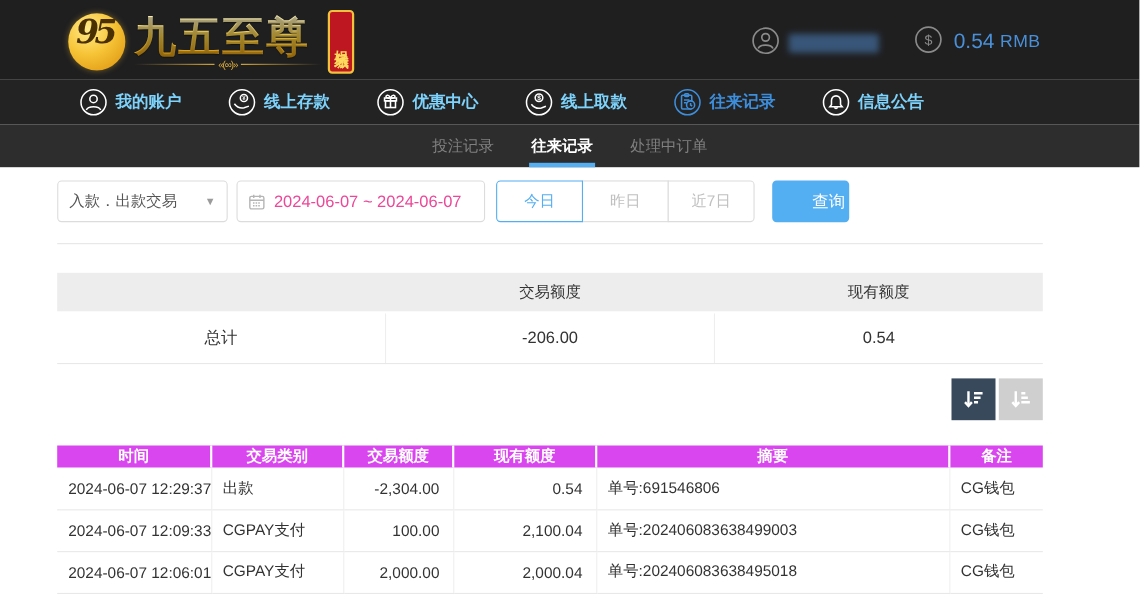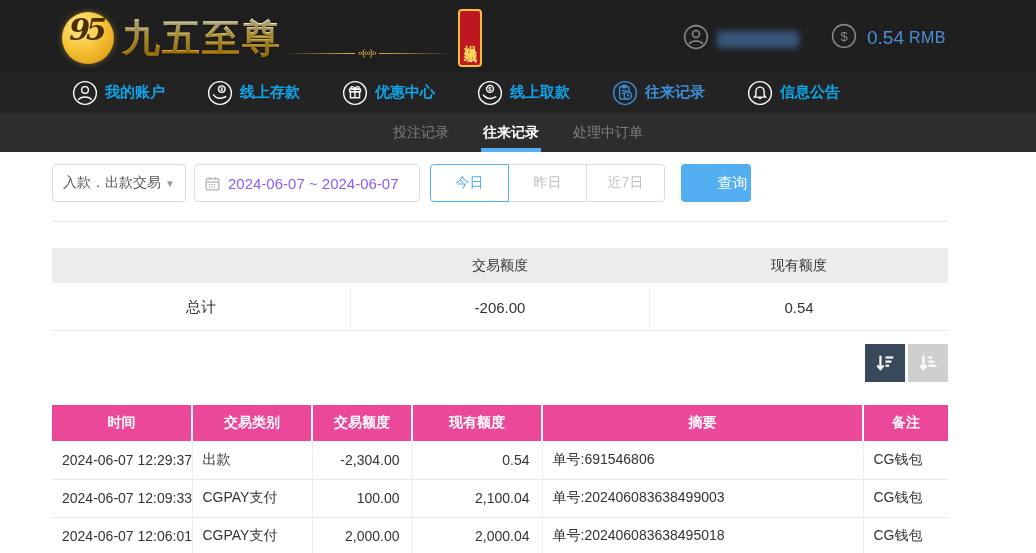--- a/index.html
+++ b/index.html
@@ -7,21 +7,21 @@
     font-family:"Liberation Sans","DejaVu Sans",sans-serif; }
 
   
   .topbar { position:relative; height:72px; background:#1f1f20; }
   .logo { position:absolute; left:62px; top:9px; display:flex; align-items:center; }
   .logo-circle { width:52px; height:52px; border-radius:50%;
     background:radial-gradient(circle at 35% 28%, #ffeB8a 0%, #f7c437 45%, #d98f0a 100%);
     box-shadow:0 0 6px rgba(247,196,55,.4); display:flex; align-items:flex-start; justify-content:center; }
   .logo-circle span { font-family:"DejaVu Serif","Liberation Serif",serif; font-style:italic;
     font-weight:bold; font-size:30px; color:#4a2f00; letter-spacing:-4px; padding-right:4px;}
-  .brand-col { margin-left:8px; display:flex; align-items:flex-end; }
+  .brand-col { margin-left:8px; display:flex; flex-direction:column; align-items:flex-start; }
   .brand-cn { font-size:38px; line-height:40px; font-weight:bold; letter-spacing:2px;
     font-family:"DejaVu Serif","Liberation Serif",serif;
     background:linear-gradient(#fff3b8 10%, #f9cf45 50%, #e09b10 95%);
     -webkit-background-clip:text; background-clip:text; color:transparent;
     text-shadow:0 1px 1px rgba(0,0,0,.35); }
   .flourish { width:170px; height:10px; display:flex; align-items:center; margin-top:1px; }
   .flourish .line { flex:1; height:1px; background:linear-gradient(90deg,transparent,#e2b13c); }
   .flourish .line.r { background:linear-gradient(90deg,#e2b13c,transparent); }
   .flourish .mid { color:#e2b13c; font-size:9px; margin:0 3px; letter-spacing:-1px; }
   .badge-v { margin-left:6px; width:24px; height:58px; background:#bf1722;
@@ -30,44 +30,44 @@
   .user-area { position:absolute; left:683px; top:24px; display:flex; align-items:center; cursor:pointer; }
   .blur-name { width:82px; height:17px; margin-left:8px; background:#3d6089;
     filter:blur(3px); border-radius:2px; opacity:.85; }
   .balance-area { position:absolute; left:831px; top:23px; display:flex; align-items:center; }
   .balance-num { margin-left:10px; font-size:19px; color:#4a90d9; }
   .balance-cur { margin-left:5px; font-size:16px; color:#4a90d9; letter-spacing:.5px; }
 
   
   .navbar { height:41px; background:#232324; display:flex; align-items:center;
     padding-left:72px; gap:42px; }
-  .nav-item { display:flex; align-items:center; gap:7px; color:#0ea5e9; font-size:15px;
+  .nav-item { display:flex; align-items:center; gap:7px; color:#7dd3fc; font-size:15px;
     font-weight:bold; cursor:pointer; white-space:nowrap; }
   .nav-item svg { display:block; }
   .nav-item.active { color:#3d8edb; }
 
   
   .subtabs { height:39px; background:#2d2d2e; display:flex; justify-content:center;
     align-items:stretch; gap:30px; }
   .subtab { display:flex; align-items:center; color:#808080; font-size:14px;
     cursor:pointer; position:relative; padding:0 2px; }
   .subtab.active { color:#fff; font-weight:bold; }
   .subtab.active::after { content:""; position:absolute; left:0; right:0; bottom:0;
     height:4px; background:#54aef2; }
 
   
   .content { background:#fff; }
   .filter-row { display:flex; align-items:center; margin:12px 0 0 52px; }
-  .select-box { width:134px; height:38px; border:1px solid #dcdcdc; border-radius:4px;
+  .select-box { width:155px; height:38px; border:1px solid #dcdcdc; border-radius:4px;
     display:flex; align-items:center; padding:0 10px; font-size:14px; color:#555;
     cursor:pointer; background:#fff; }
   .select-box .caret { margin-left:auto; color:#9b9b9b; font-size:10px; }
   .date-box { width:226px; height:38px; border:1px solid #dcdcdc; border-radius:4px;
     margin-left:8px; display:flex; align-items:center; padding:0 9px; font-size:15px;
-    color:#8b5cf6; cursor:pointer; background:#fff; }
+    color:#ec4899; cursor:pointer; background:#fff; }
   .date-box svg { margin-right:7px; flex-shrink:0; }
   .btn-group { display:flex; margin-left:10px; }
   .btn-group .qbtn { width:79px; height:38px; background:#fff; border:1px solid #dcdcdc;
     color:#c0c0c0; font-size:14px; cursor:pointer; margin-left:-1px; }
   .btn-group .qbtn:first-child { border-radius:4px 0 0 4px; margin-left:0; }
   .btn-group .qbtn:last-child { border-radius:0 4px 4px 0; }
   .btn-group .qbtn.active { border:1px solid #54aef2; color:#54aef2; position:relative; z-index:2; }
   .search-btn { margin-left:16px; width:70px; height:38px; background:#54aef2; border:none;
     border-radius:4px; color:#fff; font-size:15px; cursor:pointer;padding-left:33px; }
   .divider { margin:19px 0 0 52px; width:896px; border-top:1px solid #e6e6e6; }
@@ -87,22 +87,22 @@
   .sort-btn { width:40px; height:38px; border:none; cursor:pointer;
     display:flex; align-items:center; justify-content:center; }
   .sort-btn.desc { background:#39495c; }
   .sort-btn.asc { background:#cfcfcf; }
 
   
   .dtable { margin:23px 0 0 52px; width:896px; border-collapse:collapse; table-layout:fixed; }
   .dtable col.c-time{width:140px} .dtable col.c-type{width:120px}
   .dtable col.c-amt{width:100px} .dtable col.c-bal{width:130px}
   .dtable col.c-sum{width:321px} .dtable col.c-note{width:85px}
-  .dtable th { background:#ec4899; color:#fff; font-size:14px; font-weight:bold;
-    height:36px; border-left:2px solid #fff; }
+  .dtable th { background:#d946ef; color:#fff; font-size:14px; font-weight:bold;
+    height:20px; border-left:2px solid #fff; }
   .dtable th:first-child { border-left:none; }
   .dtable td { height:38px; font-size:14px; color:#333; border-bottom:1px solid #e8e8e8;
     border-left:1px solid #efefef; padding:0 10px; white-space:nowrap; overflow:hidden; }
   .dtable td:first-child { border-left:none; }
   .dtable td.num { text-align:right; padding-right:12px;margin-left:36px; }
 </style>
 </head>
 <body>
 
 <div class="topbar">

